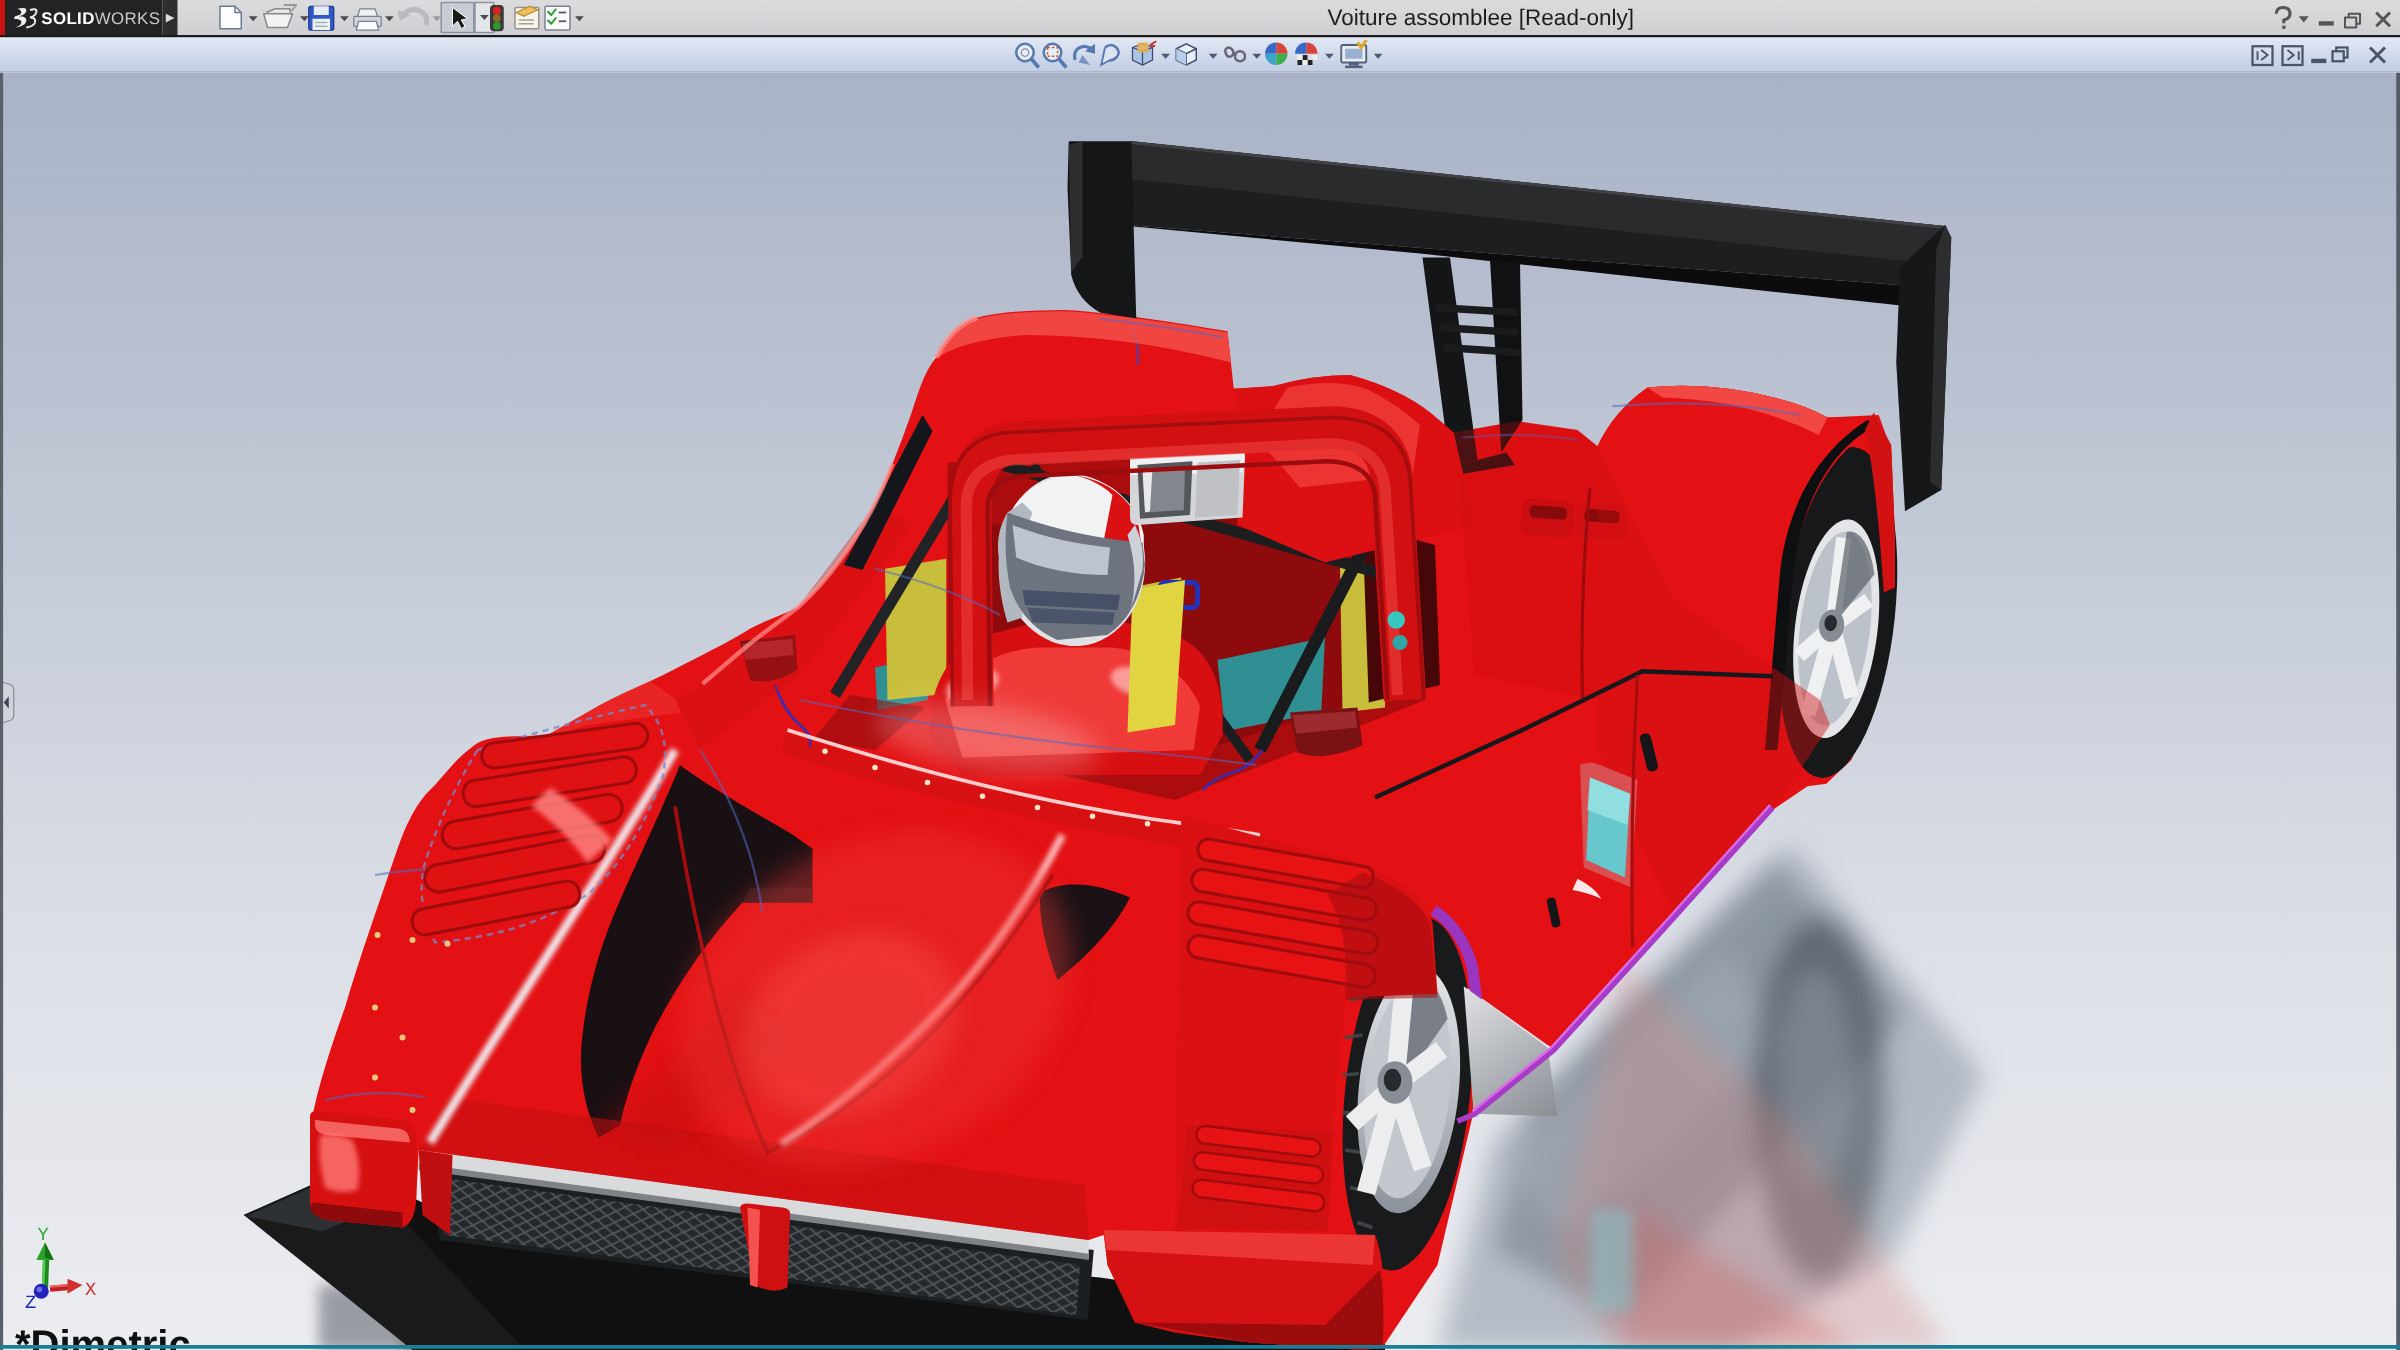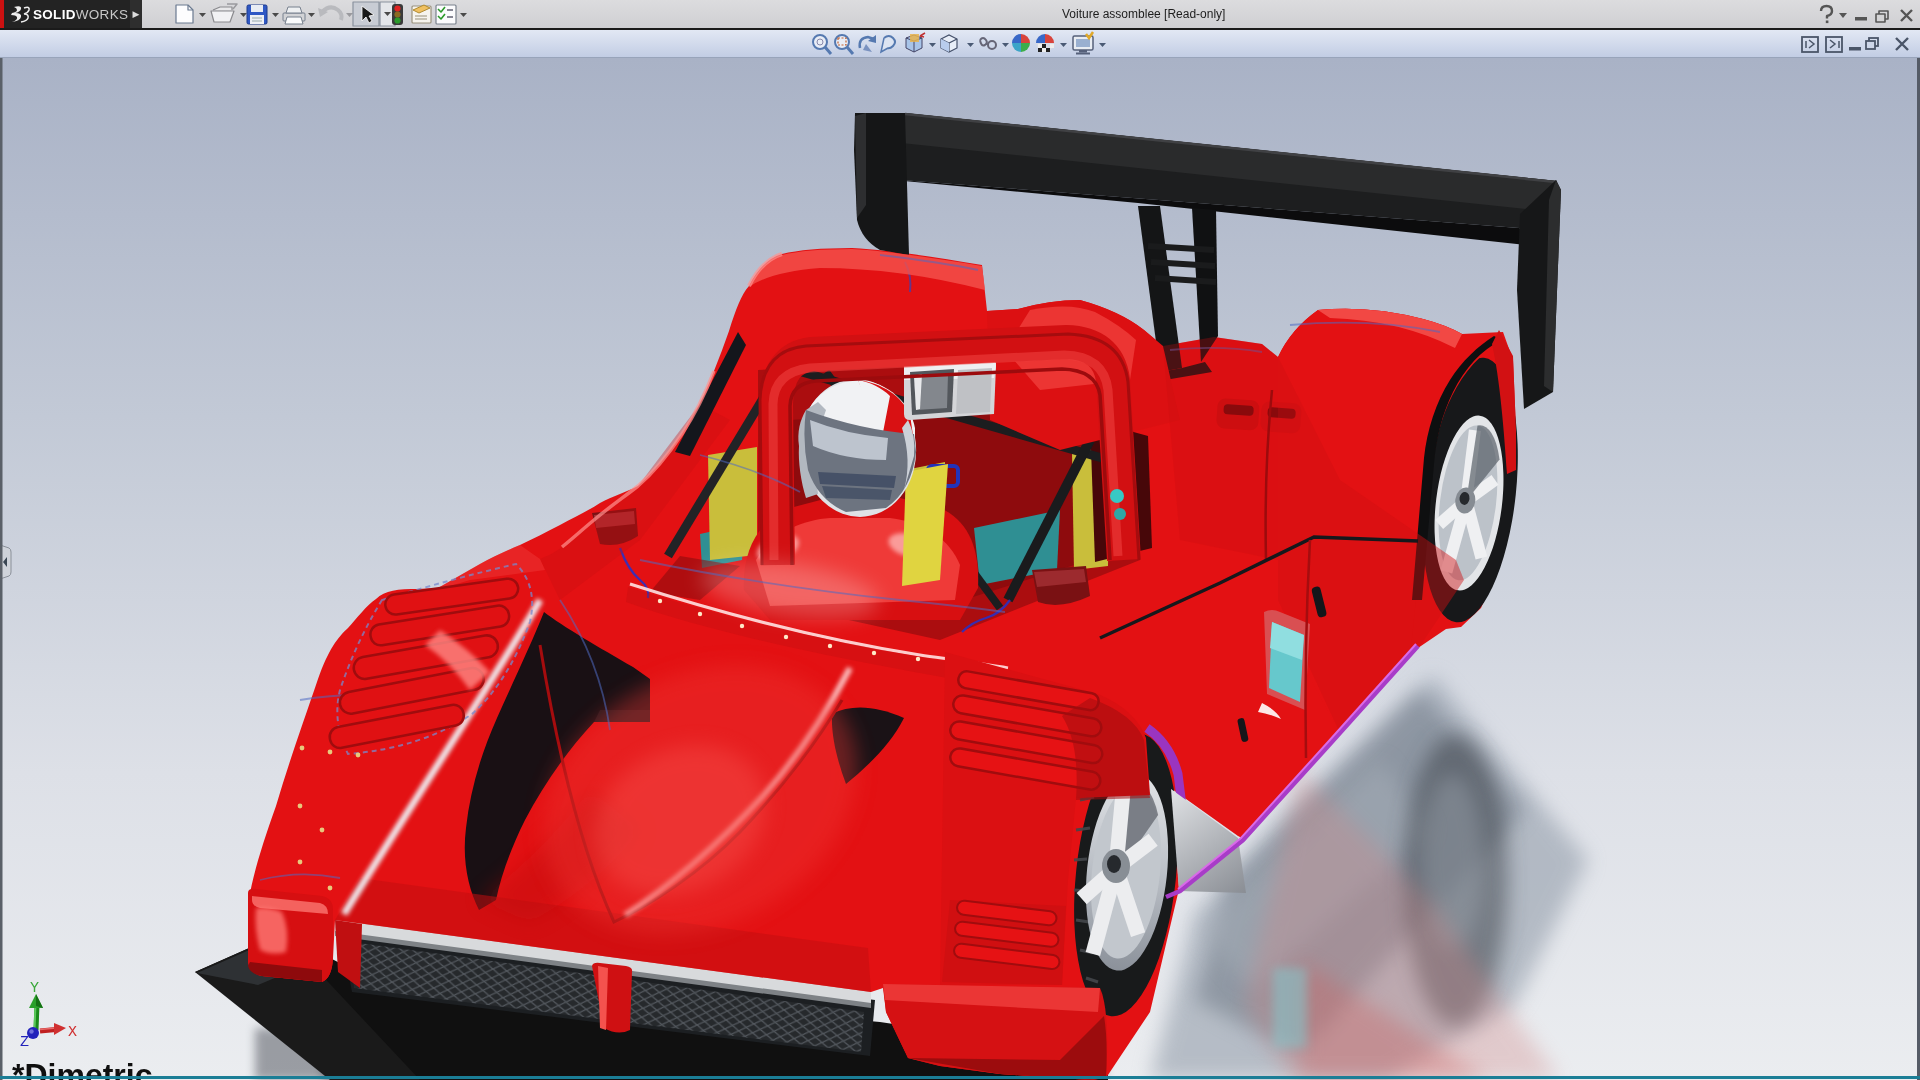--- a/index.html
+++ b/index.html
@@ -3,21 +3,21 @@
 <meta charset="utf-8">
 <style>
 html,body{margin:0;padding:0;width:1920px;height:1080px;overflow:hidden;background:#fff;
 font-family:"Liberation Sans",sans-serif;}
 #row1{position:absolute;left:0;top:0;width:1920px;height:28px;background:linear-gradient(#dcdcde,#cfcfd3);z-index:10;}
 #row1sep{position:absolute;left:0;top:28px;width:1920px;height:2px;background:#1b1b1b;z-index:10;}
 #row2{position:absolute;left:0;top:30px;width:1920px;height:28px;background:linear-gradient(#e2e8f4,#c2cde4);border-bottom:1px solid #98a4ba;box-sizing:border-box;z-index:10;}
 #logo{position:absolute;left:0;top:0;width:130px;height:28px;background:#232323;}
 #logored{position:absolute;left:0;top:0;width:4px;height:28px;background:#cc1111;}
 #logoarr{position:absolute;left:130px;top:0;width:12px;height:28px;background:#2e2e2e;color:#ddd;font-size:9px;line-height:28px;text-align:center;}
-#title{position:absolute;left:1040px;top:0;width:400px;height:28px;line-height:28px;font-size:12px;color:#1d1d1d;text-align:left;}
+#title{position:absolute;left:1040px;top:0;width:400px;height:28px;line-height:28px;font-size:18px;color:#1d1d1d;text-align:left;}
 #vp{position:absolute;left:0;top:58px;width:1920px;height:1022px;}
 </style>
 </head>
 <body>
 <div id="row1">
   <div id="logo"></div>
     <div id="logored"></div>
     <div id="logoarr">▶</div>
   <svg width="130" height="28" style="position:absolute;left:0;top:0">
     <path d="M14,7 Q22,5 21,9 Q20,12 15,13 Q22,13 21,17 Q20,21 12,22 Q18,20 17,17 Q16,15 11,15 L12,13 Q17,12 17,10 Q17,8 14,7 Z" fill="#eee"></path>

